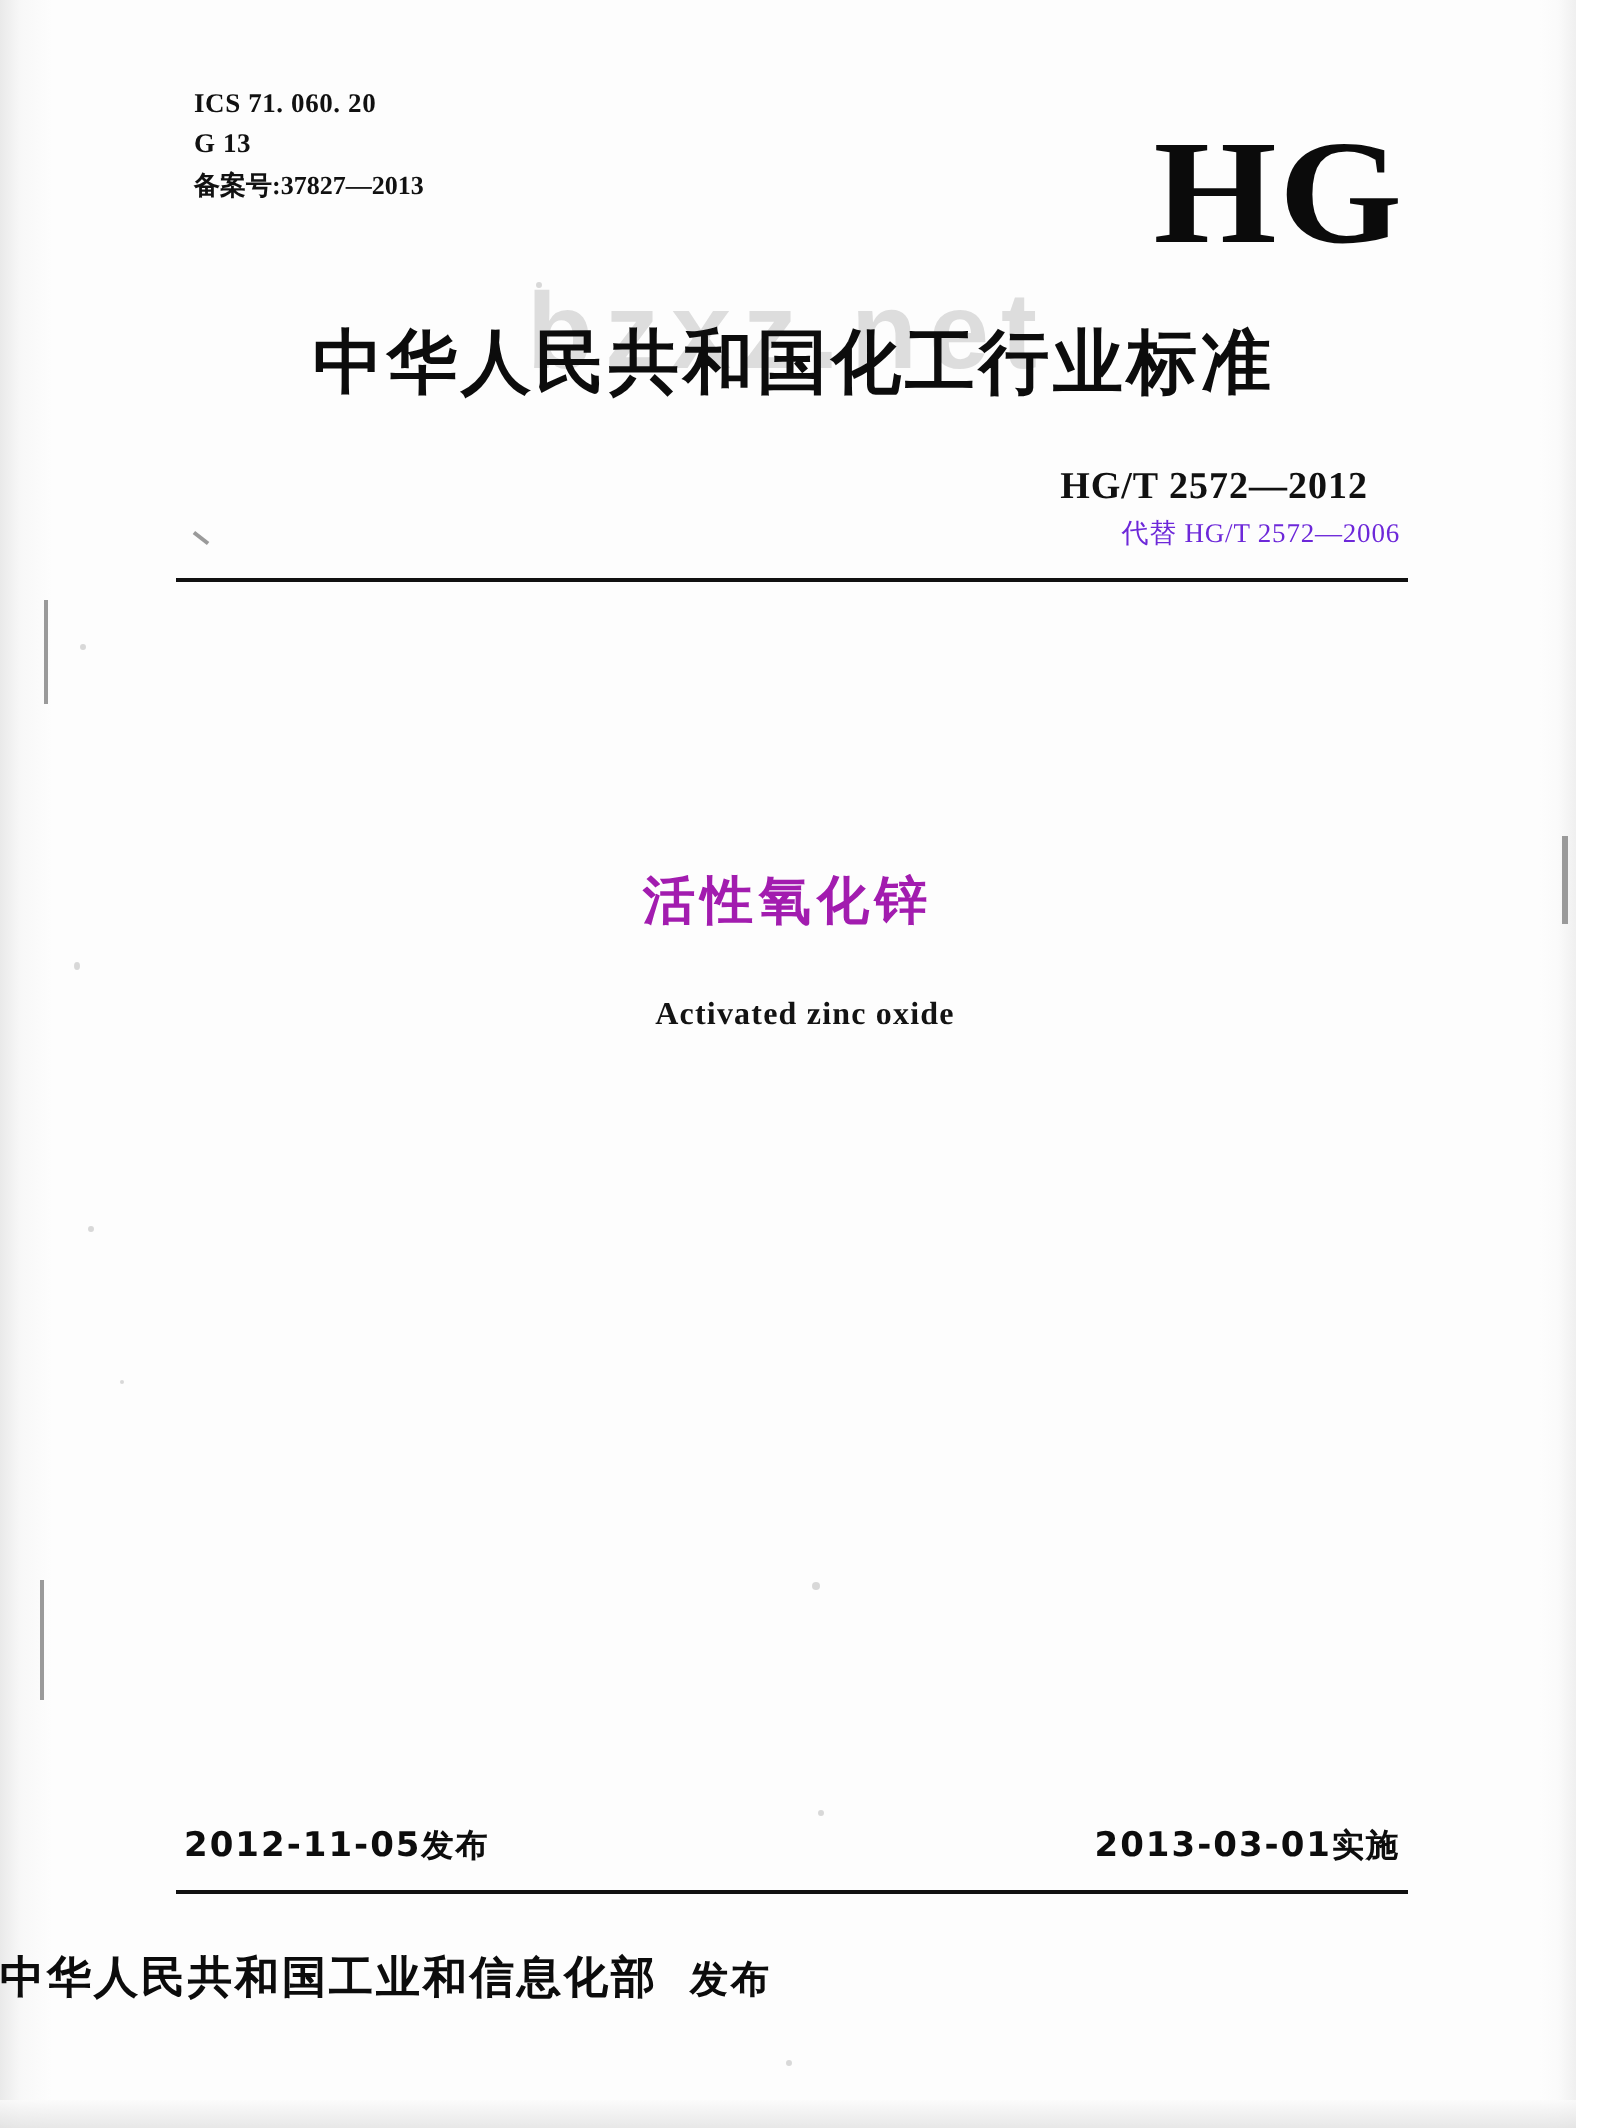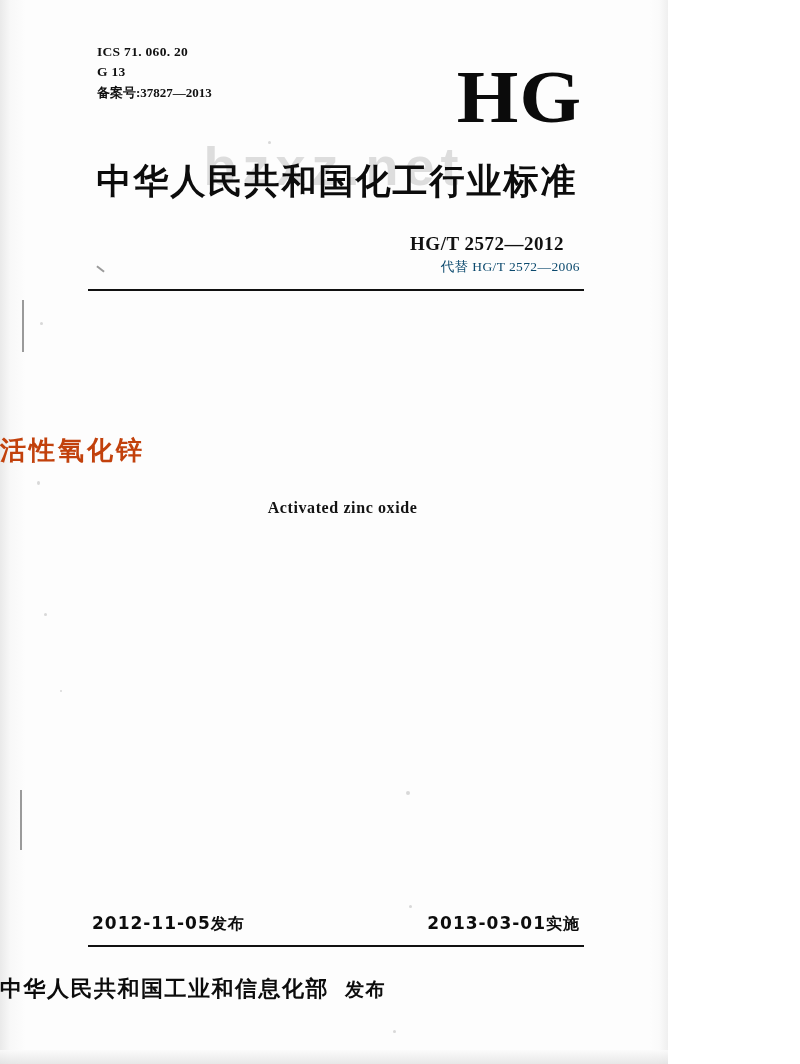--- a/index.html
+++ b/index.html
@@ -5,21 +5,21 @@
   html, body {
     margin: 0;
     padding: 0;
     background: #ffffff;
   }
   body {
     font-family: "Liberation Sans", sans-serif;
   }
   .page {
     position: relative;
-    width: 668px;
+    width: 788px;
     height: 1064px;
     background: #fdfdfd;
     overflow: hidden;
   }
 
   
   .scan-edge-left {
     position: absolute;
     left: 0; top: 0;
     width: 26px; height: 100%;
@@ -110,43 +110,44 @@
     color: #111;
     letter-spacing: .5px;
   }
   .std-replace {
     position: absolute;
     right: 88px;
     top: 258px;
     text-align: center;
     font-family: "Liberation Serif", serif;
     font-size: 13.5px;
-    color: #0c4a6e;
+    color: #6d28d9;
     letter-spacing: .4px;
   }
 
   .rule-top {
     position: absolute;
     left: 88px;
     right: 84px;
     top: 289px;
     height: 2px;
     background: #111;
   }
 
   
   .doc-title-cn {
     position: absolute;
     left: 0; right: 0;
     top: 433px;
+    text-align: center;
     font-family: "DejaVu Sans", sans-serif;
     font-weight: bold;
     font-size: 26px;
     letter-spacing: 3px;
-    color: #c2410c;
+    color: #a21caf;
   }
   .doc-title-en {
     position: absolute;
     left: 0; right: 0;
     top: 499px;
     text-align: center;
     font-family: "Liberation Serif", serif;
     font-weight: bold;
     font-size: 16px;
     letter-spacing: .6px;

